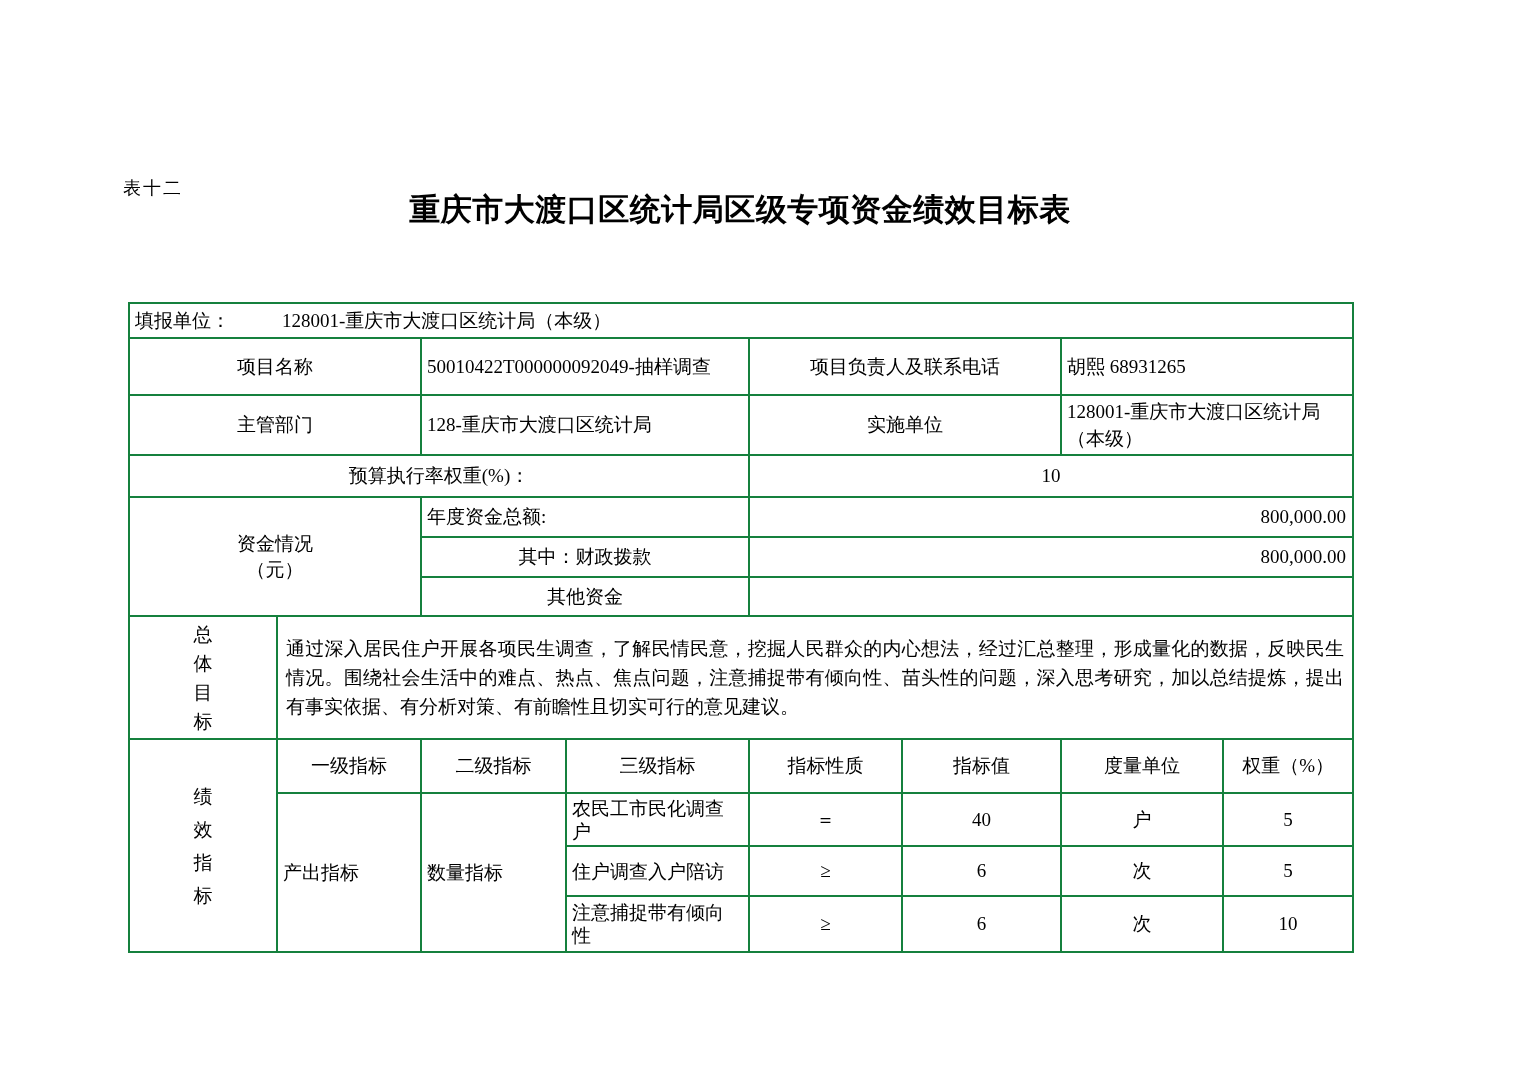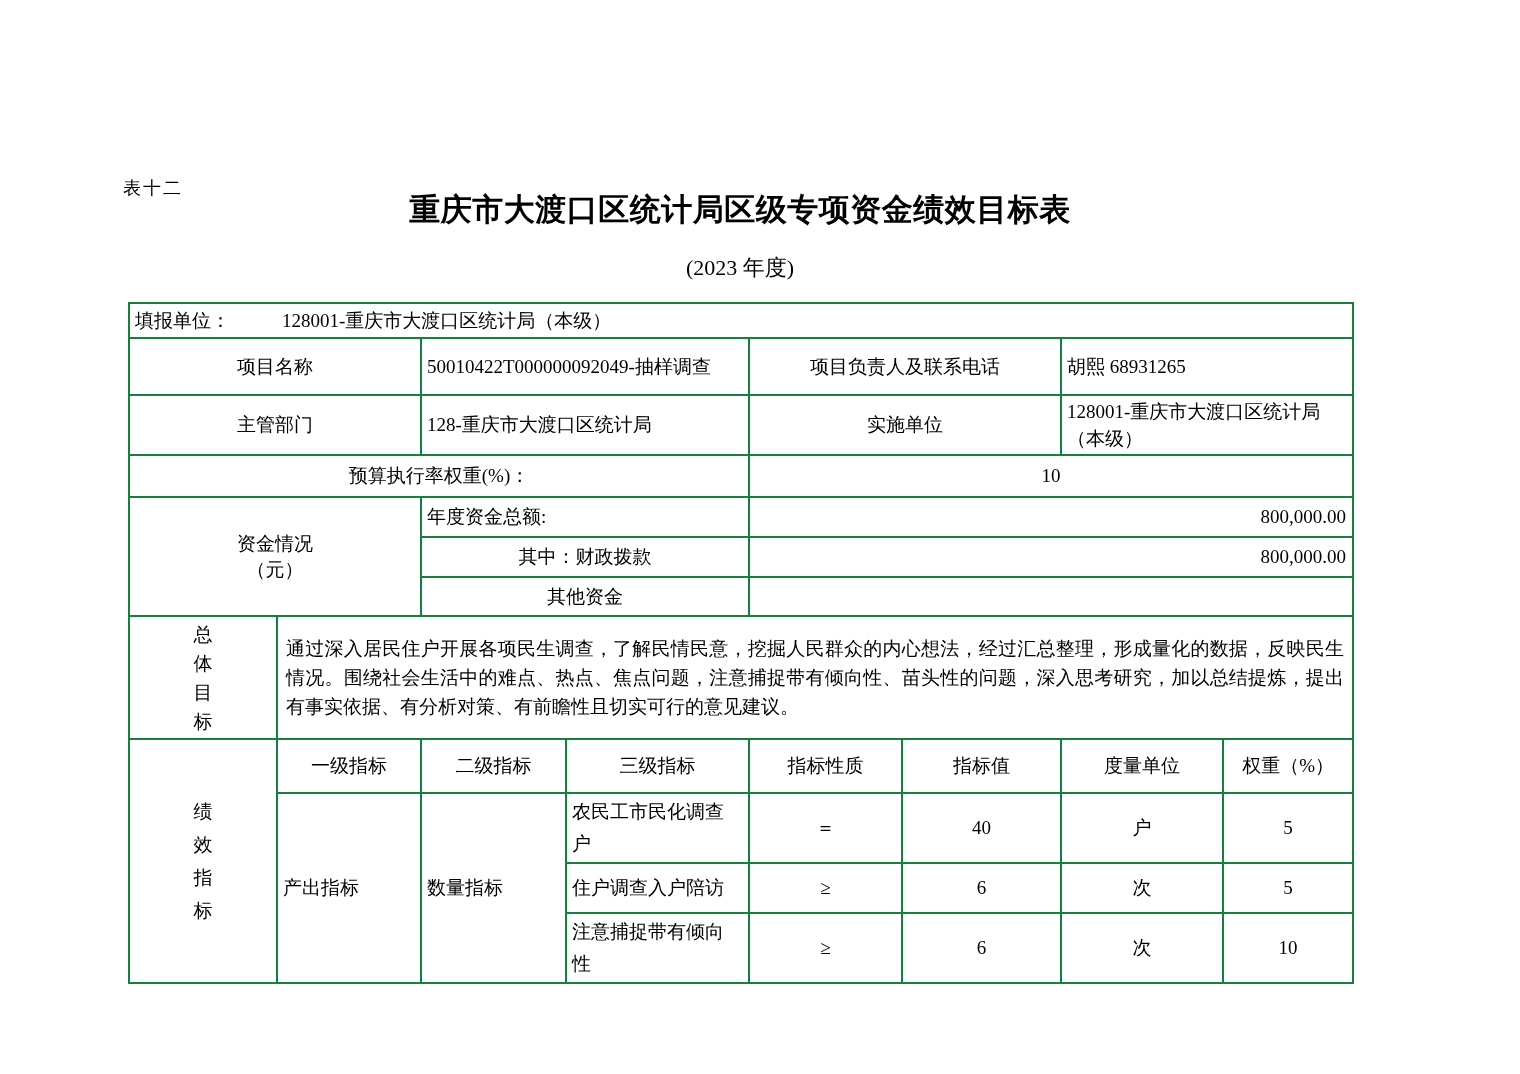--- a/index.html
+++ b/index.html
@@ -77,33 +77,32 @@
   tr.r3 td { height: 49px; }
   tr.r4 td { height: 36px; margin-top: 12px; }
   tr.r5 td { height: 34px; }
   tr.r6 td { height: 34px; }
   tr.r7 td { height: 33px; }
   tr.r8 td { height: 113px; }
   tr.r9 td { height: 48px; border-radius: 23px; }
   tr.r10 td { height: 47px; }
   tr.r11 td { height: 44px; }
   tr.r12 td { height: 50px; }
-  .wrapcell { padding-right: 9px !important; line-height: 32px; }
+  .wrapcell { padding-right: 9px !important; line-height: 23px; }
   .implcell { line-height: 27px; }
 </style>
 </head>
 <body>
 
 <div class="page">
 
   <div class="doc-tag">表十二</div>
 
   <div class="doc-title">重庆市大渡口区统计局区级专项资金绩效目标表</div>
 
-  <div class="doc-subtitle">(2023 年度)</div>
 
   <table class="main">
     <colgroup>
       <col style="width:148px">
       <col style="width:144px">
       <col style="width:145px">
       <col style="width:183px">
       <col style="width:153px">
       <col style="width:159px">
       <col style="width:162px">

